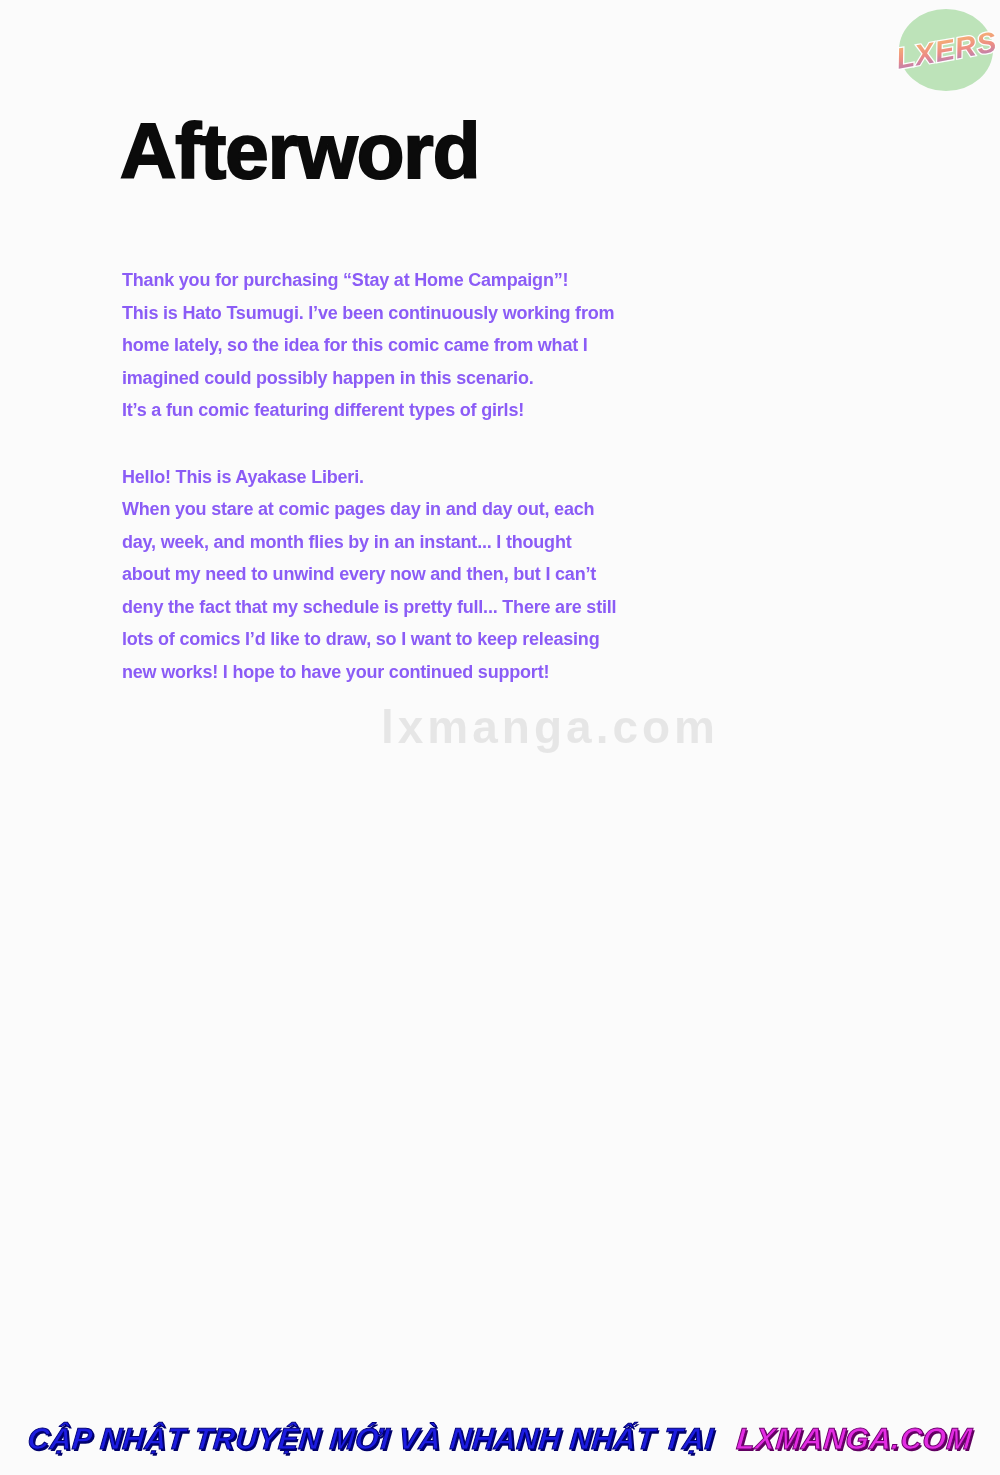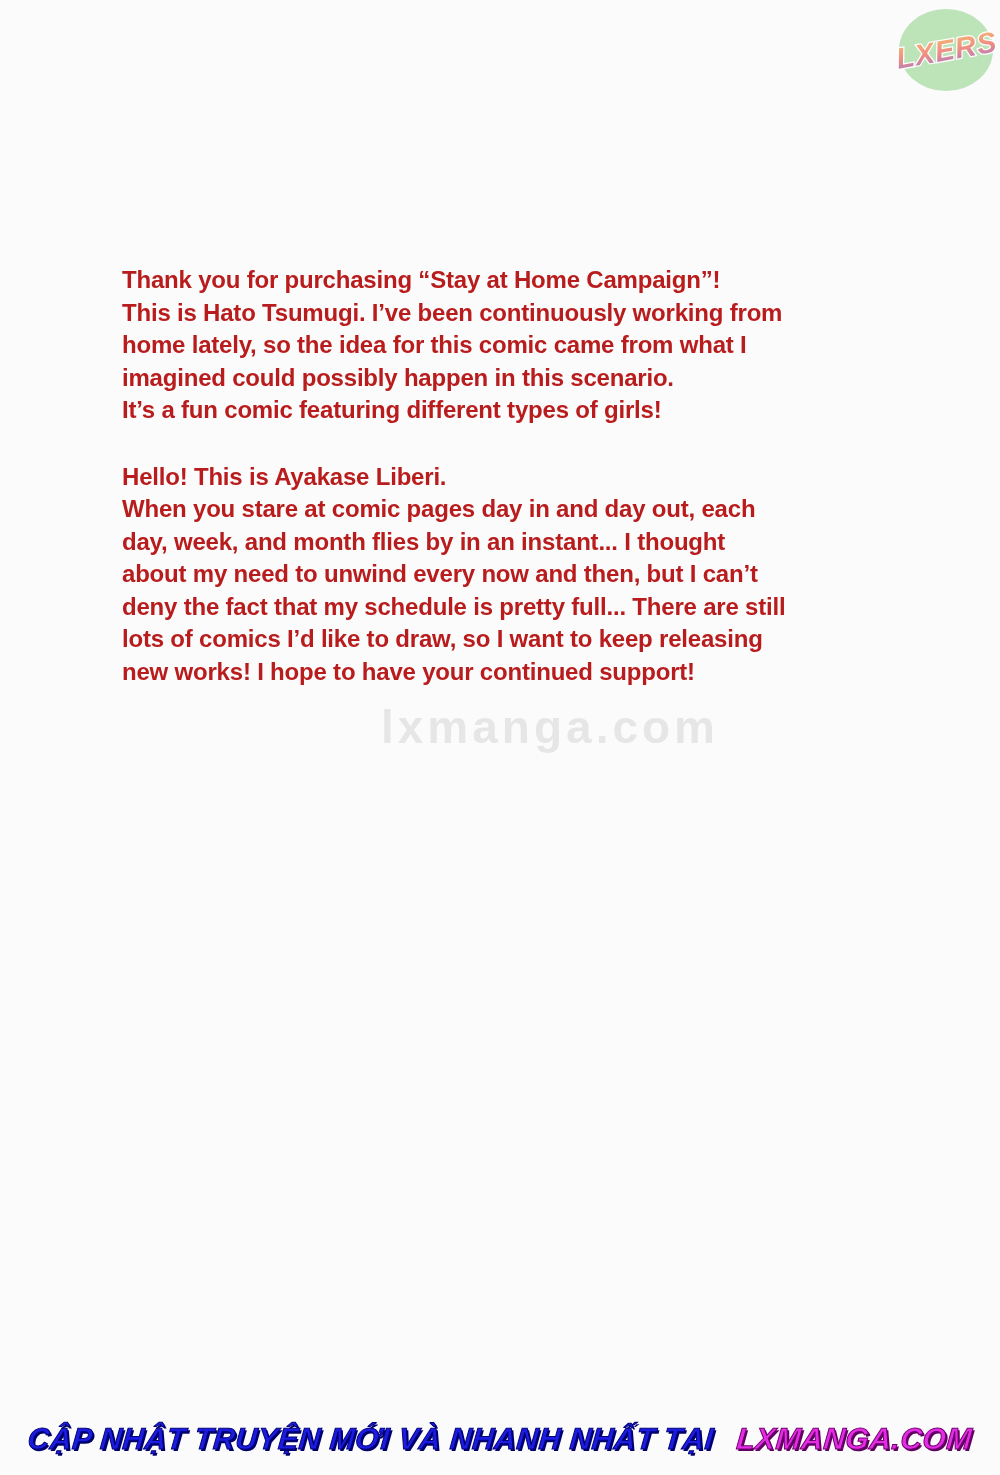--- a/index.html
+++ b/index.html
@@ -54,24 +54,24 @@
   
   .afterword {
     position: absolute;
     top: 264px;
     left: 122px;
     width: 775px;
     z-index: 1;
   }
   .afterword p {
     margin: 0 0 34px 0;
-    font-size: 24px;
+    font-size: 18px;
     line-height: 32.5px;
     font-weight: bold;
-    color: #b91c1c;
+    color: #8b5cf6;
     white-space: pre-line;
     letter-spacing: -0.2px;
   }
   
   .watermark {
     position: absolute;
     top: 700px;
     left: 355px;
     width: 390px;
     text-align: center;
@@ -119,20 +119,21 @@
           <stop offset="0%" stop-color="#f6b35c"></stop>
           <stop offset="55%" stop-color="#ec7e74"></stop>
           <stop offset="100%" stop-color="#9c69bb"></stop>
         </linearGradient>
       </defs>
       <ellipse cx="49" cy="44" rx="47" ry="41" fill="#b5e0b1"></ellipse>
       <text x="50" y="54" text-anchor="middle" fill="url(#lxgrad)" transform="rotate(-10 50 46)">LXERS</text>
     </svg>
   </div>
 
+  <h1 class="page-title">Afterword</h1>
 
   <div class="watermark">lxmanga.com</div>
 
   <section class="afterword">
     <p>Thank you for purchasing “Stay at Home Campaign”!
 This is Hato Tsumugi. I’ve been continuously working from
 home lately, so the idea for this comic came from what I
 imagined could possibly happen in this scenario.
 It’s a fun comic featuring different types of girls!</p>
     <p>Hello! This is Ayakase Liberi.

